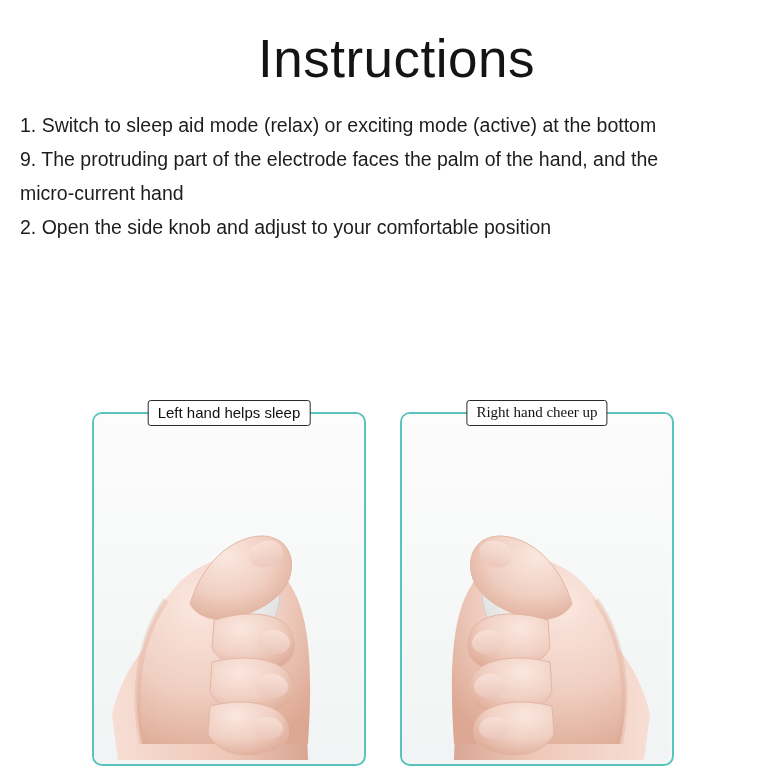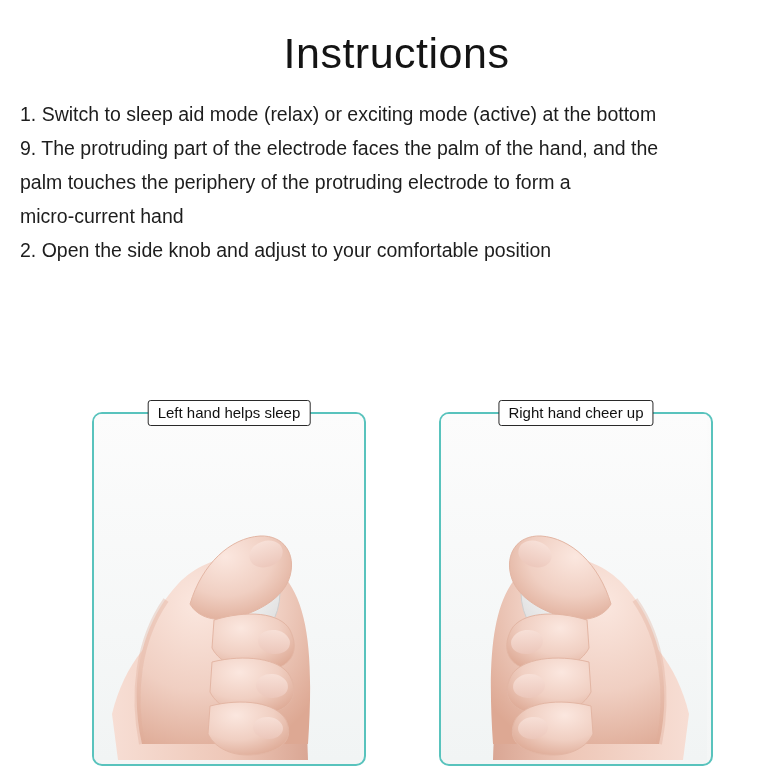--- a/index.html
+++ b/index.html
@@ -15,21 +15,21 @@
     overflow: hidden;
     position: relative;
   }
   .page {
     width: 781px;
     height: 783px;
     position: relative;
   }
   .title {
     text-align: center;
-    font-size: 43px;
+    font-size: 53px;
     font-weight: 400;
     letter-spacing: 0.5px;
     margin: 30px 0 12px 0;
     line-height: 1.1;
     color: #141414;
     padding-left: 12px;
   }
   .instructions {
     margin: 20px 0 0 0;
     padding: 0 22px 0 20px;
@@ -51,21 +51,21 @@
     position: absolute;
     top: 14px;
     width: 270px;
     height: 350px;
     border: 2px solid #59c3bd;
     border-radius: 10px;
     background: linear-gradient(180deg, #fbfbfb 0%, #f4f6f6 100%);
     overflow: visible;
   }
   .panel.left { left: 92px; }
-  .panel.right { left: 439px; }
+  .panel.right { left: 400px; font-family: Liberation Serif, serif; }
 
   .panel-label {
     position: absolute;
     top: -14px;
     left: 50%;
     transform: translateX(-50%);
     background: #ffffff;
     border: 1px solid #2a2a2a;
     border-radius: 3px;
     padding: 4px 9px 5px 9px;
@@ -90,21 +90,20 @@
 </head>
 <body>
 
 <div class="page">
 
   <h1 class="title">Instructions</h1>
 
   <div class="instructions">
     <div class="line">1. Switch to sleep aid mode (relax) or exciting mode (active) at the bottom</div>
     <div class="line">9. The protruding part of the electrode faces the palm of the hand, and the</div>
-    <div class="line">palm touches the periphery of the protruding electrode to form a</div>
     <div class="line">micro-current hand</div>
     <div class="line">2. Open the side knob and adjust to your comfortable position</div>
   </div>
 
   <div class="panels">
 
     <div class="panel left">
       <div class="panel-label">Left hand helps sleep</div>
       <div class="hand-wrap">
         <svg class="hand-svg" width="266" height="346" viewBox="0 0 266 346">

